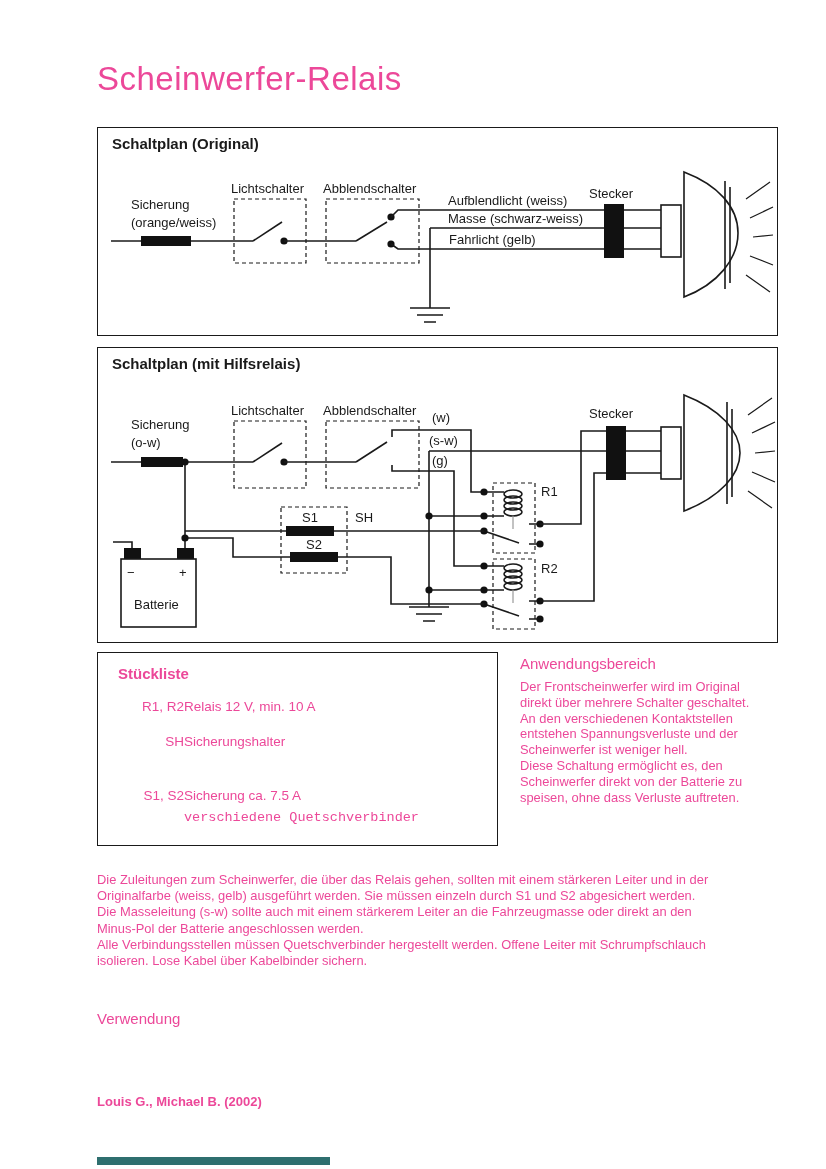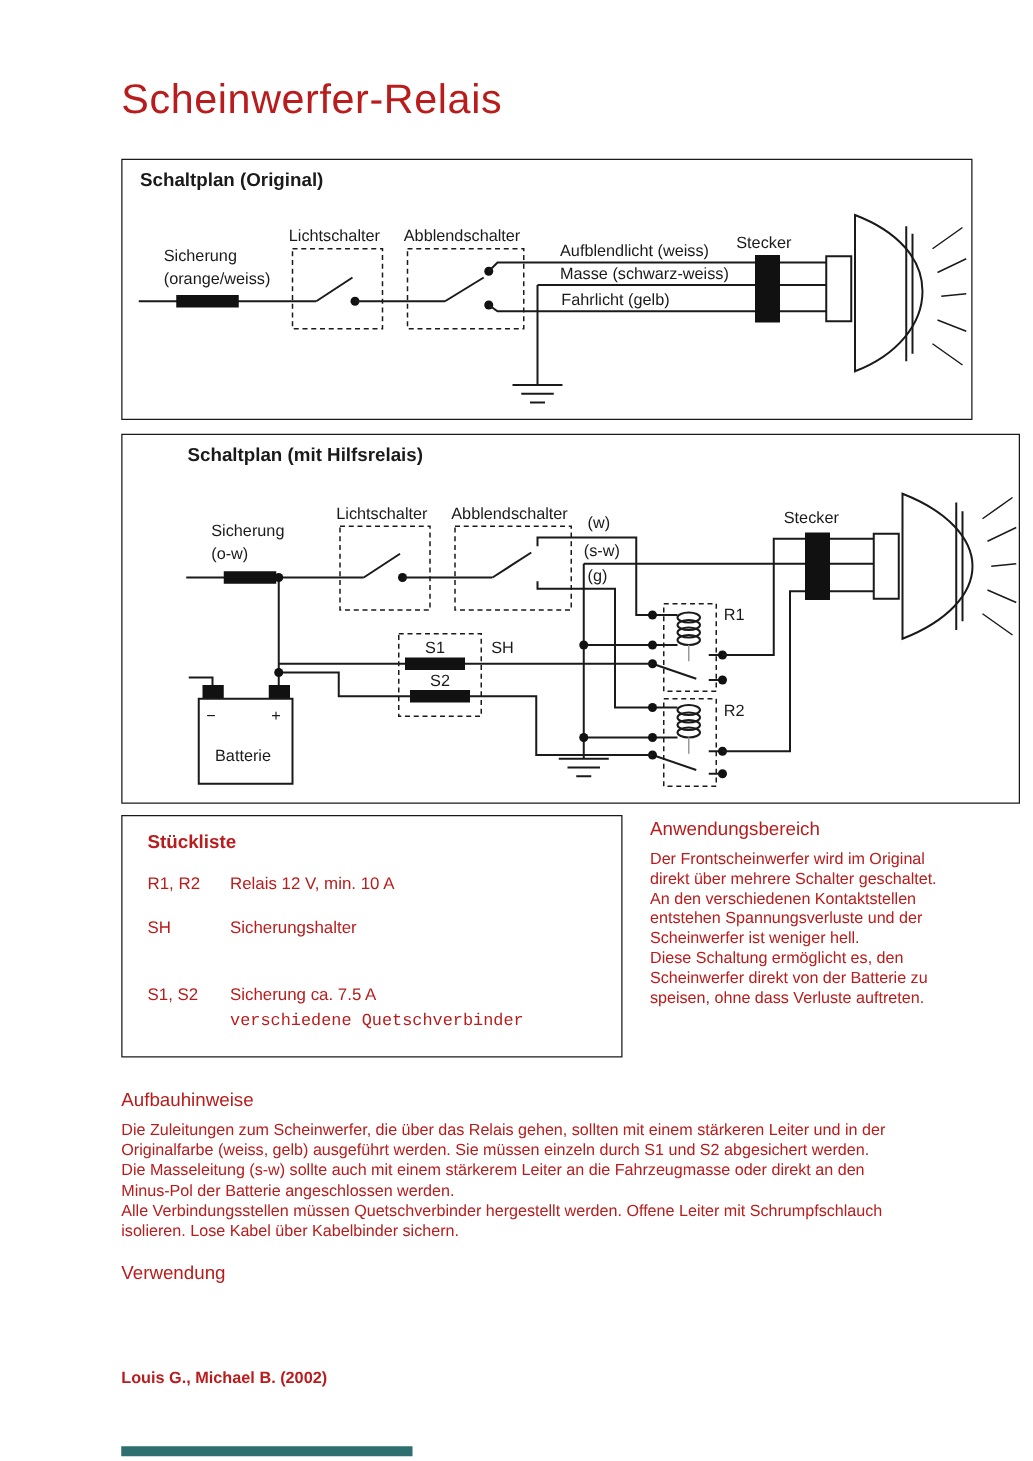--- a/index.html
+++ b/index.html
@@ -1,33 +1,33 @@
 <!DOCTYPE html>
 <html><head>
 <meta charset="utf-8">
 <style>
   html,body{margin:0;padding:0;background:#fff;}
   .page{position:relative;width:826px;height:1169px;background:#fff;overflow:hidden;
-        font-family:"Liberation Sans",sans-serif;color:#b91c1c;}
+        font-family:"Liberation Sans",sans-serif;color:#ec4899;}
   .page-title{position:absolute;left:97px;top:60px;font-size:33px;letter-spacing:0.5px;}
   .panel{position:absolute;border:1.6px solid #1a1a1a;background:#fff;}
   .panel svg{display:block;}
   svg text{font-family:"Liberation Sans",sans-serif;font-size:13px;fill:#1a1a1a;}
   svg text.svg-h{font-size:15px;font-weight:bold;}
   .wire{stroke:#1a1a1a;stroke-width:1.6;fill:none;}
   .thin{stroke:#999;stroke-width:1.2;fill:none;}
   .dashbox{stroke:#1a1a1a;stroke-width:1.2;fill:none;stroke-dasharray:4 3;}
   .blk{fill:#111;stroke:none;}
   .dot{fill:#111;stroke:none;}
   .outline{stroke:#1a1a1a;stroke-width:1.6;fill:none;}
   .ray{stroke:#1a1a1a;stroke-width:1.2;fill:none;}
   .parts-box{position:absolute;left:97px;top:652px;width:399px;height:192px;border:1.6px solid #1a1a1a;}
   .parts-title{position:absolute;left:20px;top:12px;font-size:15px;font-weight:bold;}
   .parts-row{position:absolute;left:20px;font-size:13.5px;}
-  .parts-ref{display:inline-block;width:66px;}
+  .parts-ref{display:inline-block;width:66px;text-align:right;}
   .side-col{position:absolute;left:520px;top:655px;width:268px;}
   .sec-h{font-size:15px;font-weight:normal;margin:0 0 7px 0;}
   .sec-body{font-size:12.9px;line-height:15.8px;margin:0;white-space:pre-line;}
   .assembly{position:absolute;left:97px;top:872px;width:700px;}
   .assembly .sec-body{line-height:16.2px;}
   .usage{position:absolute;left:97px;top:1010px;width:700px;}
   .usage .sec-body{line-height:16.2px;}
   .credit{position:absolute;left:97px;top:1094px;font-size:13px;font-weight:bold;}
   .accent-bar{position:absolute;left:97px;top:1157px;width:233px;height:8px;background:#2e6f6f;}
 </style>
@@ -87,21 +87,21 @@
 
       <g>
         <rect class="outline" x="660" y="204" width="20" height="52"></rect>
         <path class="outline" d="M683,171 C717,184 737,206 737,232 C737,258 717,283 683,296 L683,171 Z"></path>
         <path class="outline" d="M724,180 V288 M729,186 V282"></path>
         <path class="ray" d="M745,198 L769,181 M749,217 L772,206 M752,236 L772,234 M749,255 L772,264 M745,274 L769,291"></path>
       </g>
     </svg>
   </div>
 
-  <div class="panel" style="left:97px;top:347px;width:679px;height:294px;padding-left:38px;">
+  <div class="panel" style="left:97px;top:347px;width:679px;height:294px;">
     <svg width="679" height="294" viewBox="97 347 679 294">
 
       <text class="svg-h" x="111" y="368">Schaltplan (mit Hilfsrelais)</text>
 
       <g>
         <path class="wire" d="M110,461 H252"></path>
         <rect class="blk" x="140" y="456" width="42" height="10"></rect>
         <text x="130" y="428">Sicherung</text>
         <text x="130" y="446">(o-w)</text>
       </g>
@@ -238,21 +238,20 @@
 direkt über mehrere Schalter geschaltet.
 An den verschiedenen Kontaktstellen
 entstehen Spannungsverluste und der
 Scheinwerfer ist weniger hell.
 Diese Schaltung ermöglicht es, den
 Scheinwerfer direkt von der Batterie zu
 speisen, ohne dass Verluste auftreten.</p>
   </div>
 
   <div class="assembly">
-    <h3 class="sec-h">Aufbauhinweise</h3>
     <p class="sec-body">Die Zuleitungen zum Scheinwerfer, die über das Relais gehen, sollten mit einem stärkeren Leiter und in der
 Originalfarbe (weiss, gelb) ausgeführt werden. Sie müssen einzeln durch S1 und S2 abgesichert werden.
 Die Masseleitung (s-w) sollte auch mit einem stärkerem Leiter an die Fahrzeugmasse oder direkt an den
 Minus-Pol der Batterie angeschlossen werden.
 Alle Verbindungsstellen müssen Quetschverbinder hergestellt werden. Offene Leiter mit Schrumpfschlauch
 isolieren. Lose Kabel über Kabelbinder sichern.</p>
   </div>
 
   <div class="usage">
     <h3 class="sec-h">Verwendung</h3>

